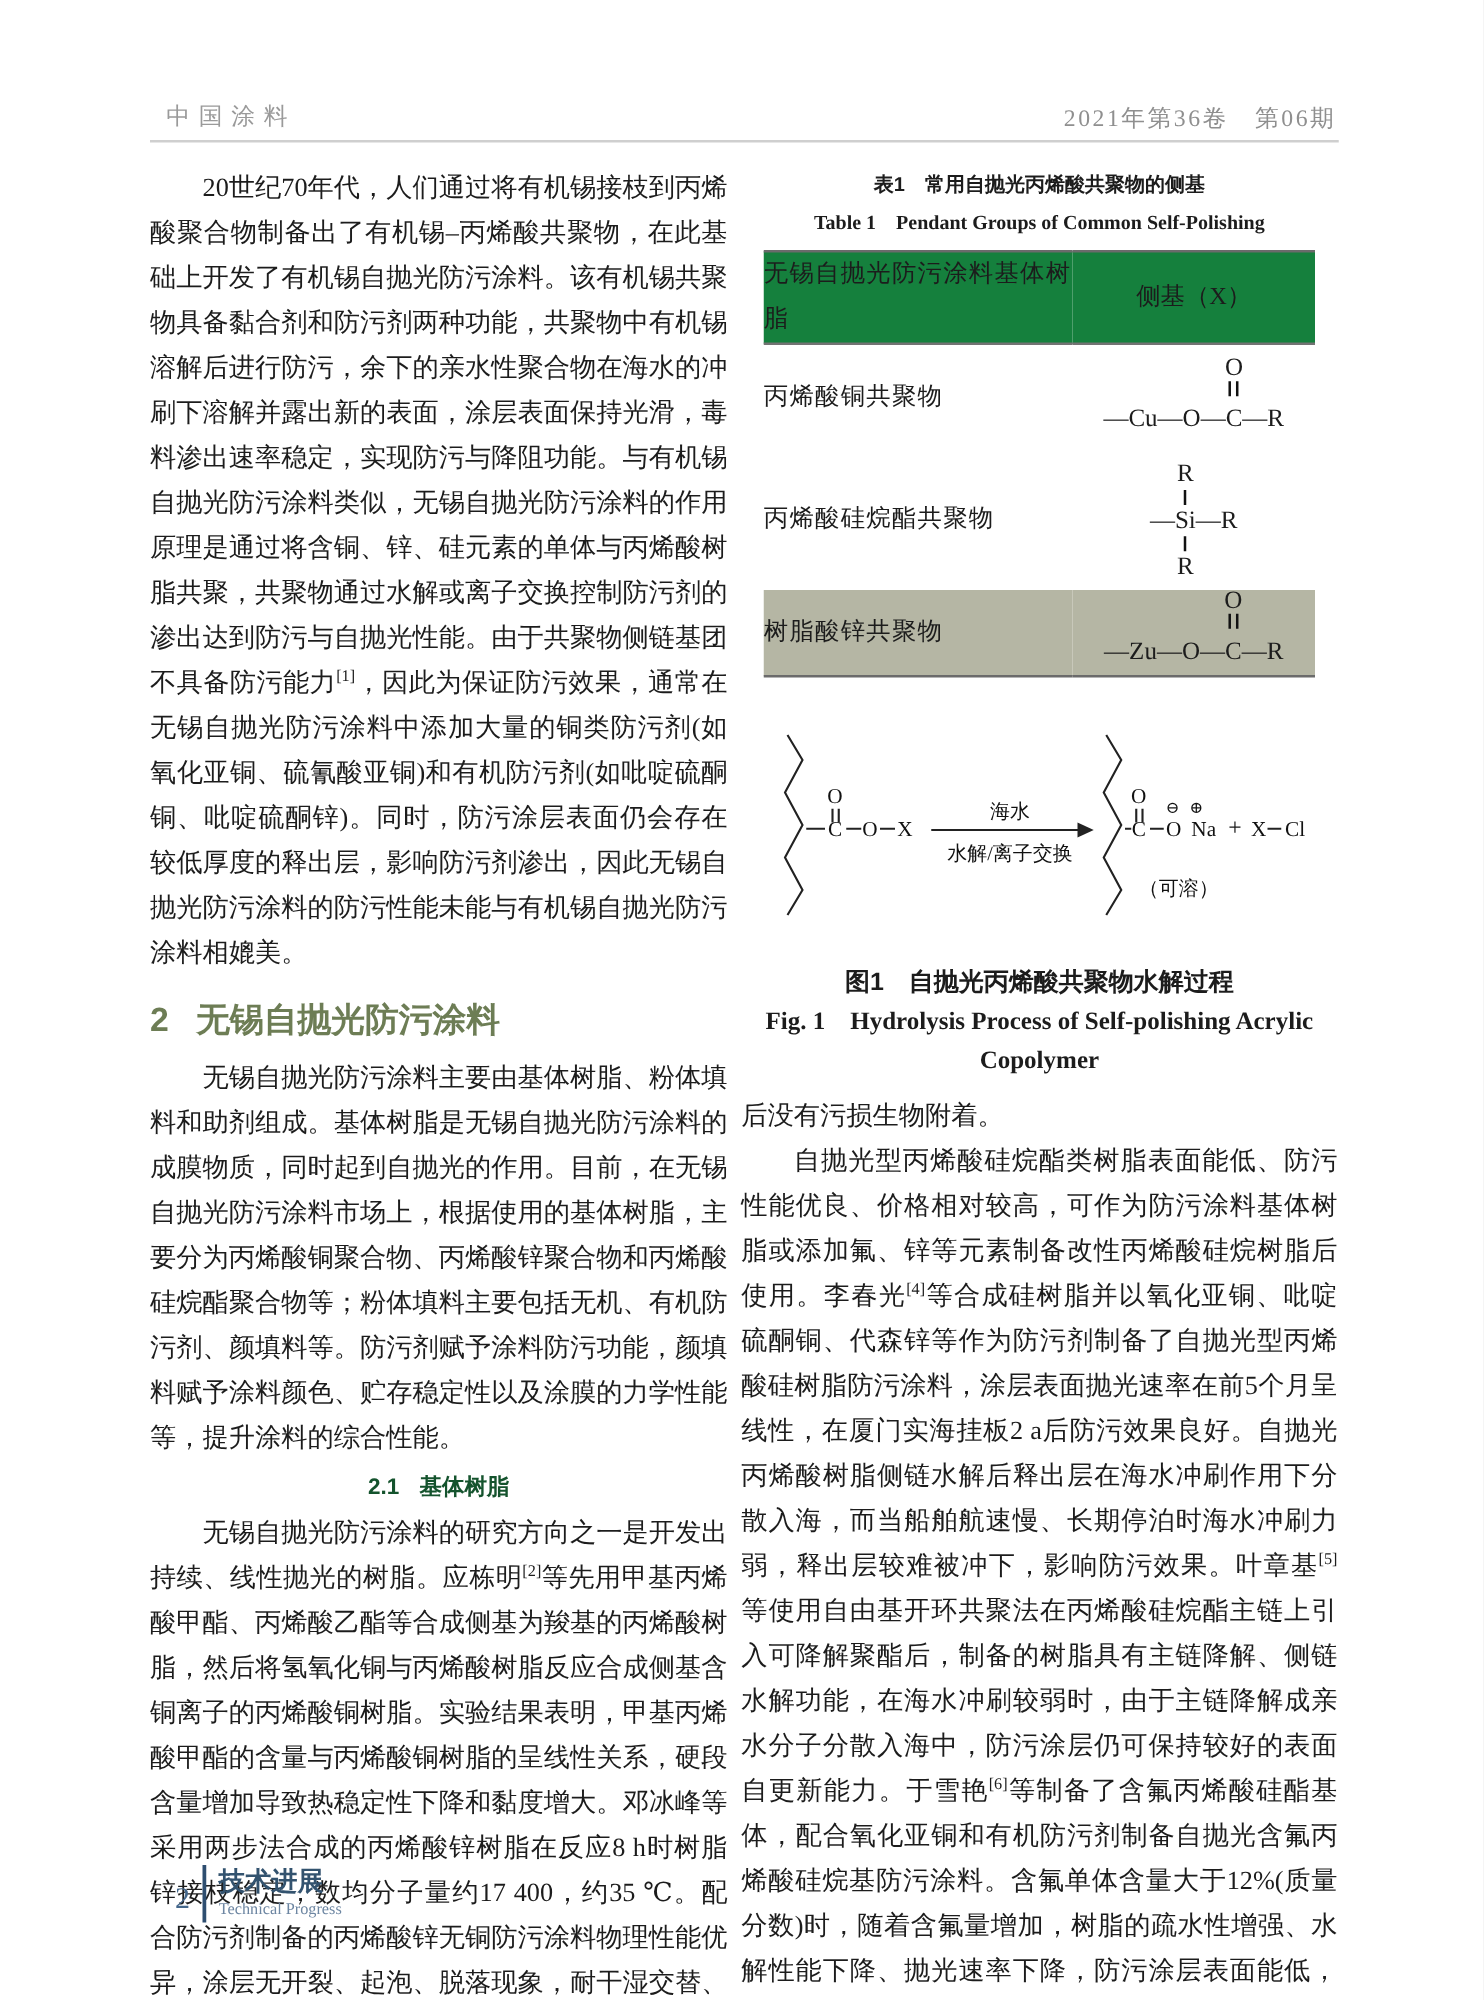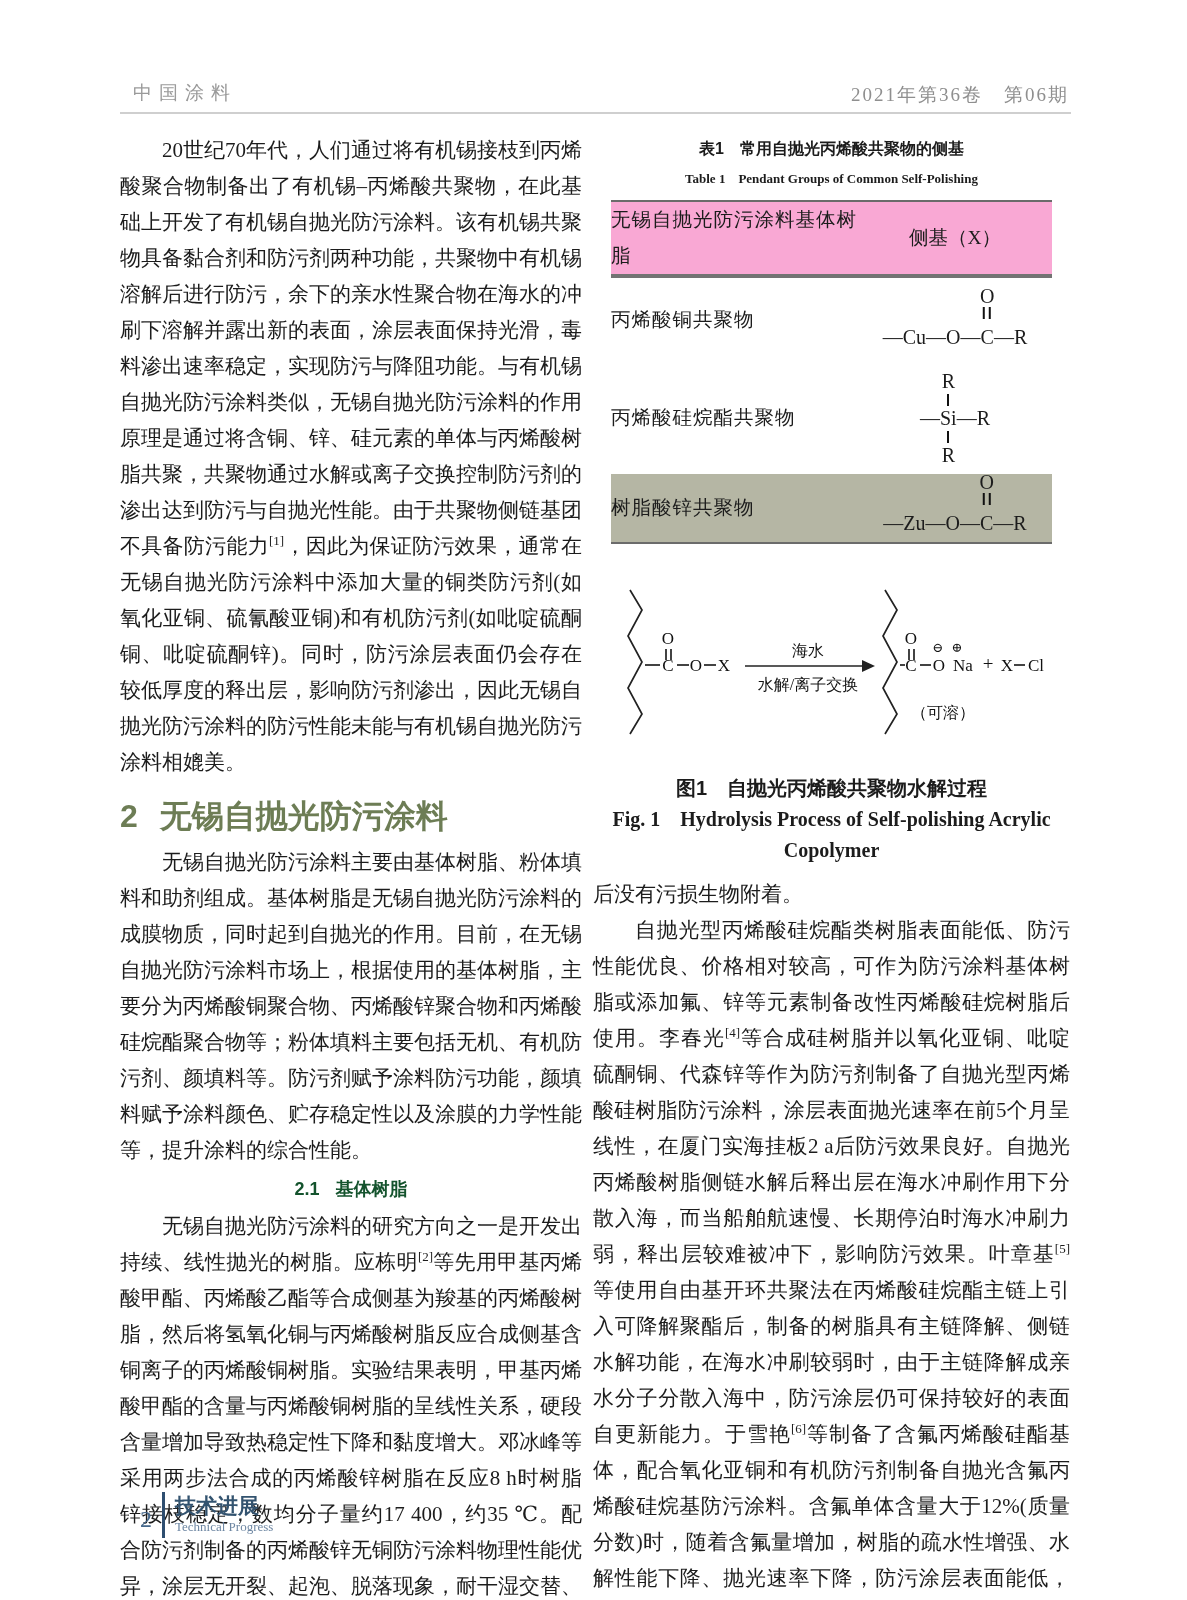--- a/index.html
+++ b/index.html
@@ -14,34 +14,34 @@
   .hdr-rule{position:absolute; left:120px; right:116px; top:112px; height:2px; background:#cfcfcf;}
   
   .col{position:absolute; top:132px; font-size:21px; line-height:36px; text-align:justify; text-justify:inter-ideograph; word-break:break-all;}
   .col-left{left:120px; width:462px;}
   .col-right{left:593px; width:477px;}
   p.body{margin:0; text-indent:2em;}
   p.body.noindent{text-indent:0;}
   sup.ref{font-size:13px; line-height:0; vertical-align:super;}
   
   .h2{margin:16px 0 8px 0; font-family:"Liberation Sans","DejaVu Sans",sans-serif;
-      font-weight:bold; font-size:32px; line-height:40px; color:#6d7d55; text-indent:0; text-align:left;}
+      font-weight:bold; font-size:27px; line-height:40px; color:#6d7d55; text-indent:0; text-align:left;}
   .h2 .num{margin-right:22px;}
   .h3{margin:4px 0 2px 0; font-family:"Liberation Sans","DejaVu Sans",sans-serif;
       font-weight:bold; font-size:18px; line-height:34px; color:#14532d; text-indent:0; text-align:center;}
   .h3 .num{margin-right:16px;}
   
   .tbl-caption{margin:2px 0 6px 0; text-align:center; word-break:keep-all;}
   .tbl-caption .zh{font-family:"Liberation Sans","DejaVu Sans",sans-serif; font-weight:bold; font-size:16px; line-height:30px;}
-  .tbl-caption .en{font-weight:bold; font-size:13px; line-height:30px;}
+  .tbl-caption .en{font-weight:bold; font-size:16px; line-height:30px;}
   table.t1{width:441px; margin:4px auto 0 auto; border-collapse:collapse;
            border-top:2px solid #6b6b6b; border-bottom:2px solid #6b6b6b; font-size:19.5px;}
   table.t1 td{padding:0; vertical-align:middle;}
   tr.shaded{background:#b5b6a4;}
-  tr.thead{background:#f9a8d4; border-bottom:4px solid #737373;}
+  tr.thead{background:#15803d; border-bottom:2px solid #737373;}
   td.c1{width:56%; padding-left:26px; letter-spacing:1px; text-align:left;}
   td.c2{width:44%; text-align:center;}
   tr.thead td{height:33px;}
   .formula{font-size:20px; white-space:nowrap; display:inline-block;}
   .catom{position:relative; display:inline-block;}
   .catom .above{position:absolute; left:50%; bottom:100%; transform:translateX(-50%);
                 display:flex; flex-direction:column; align-items:center; line-height:1; margin-bottom:0;}
   .dbond{width:8px; height:12px; border-left:2px solid #111; border-right:2px solid #111; box-sizing:border-box; margin-top:1px;}
   .row-carb1 td{height:84px;}
   .row-carb1 .formula{padding-top:34px;}

